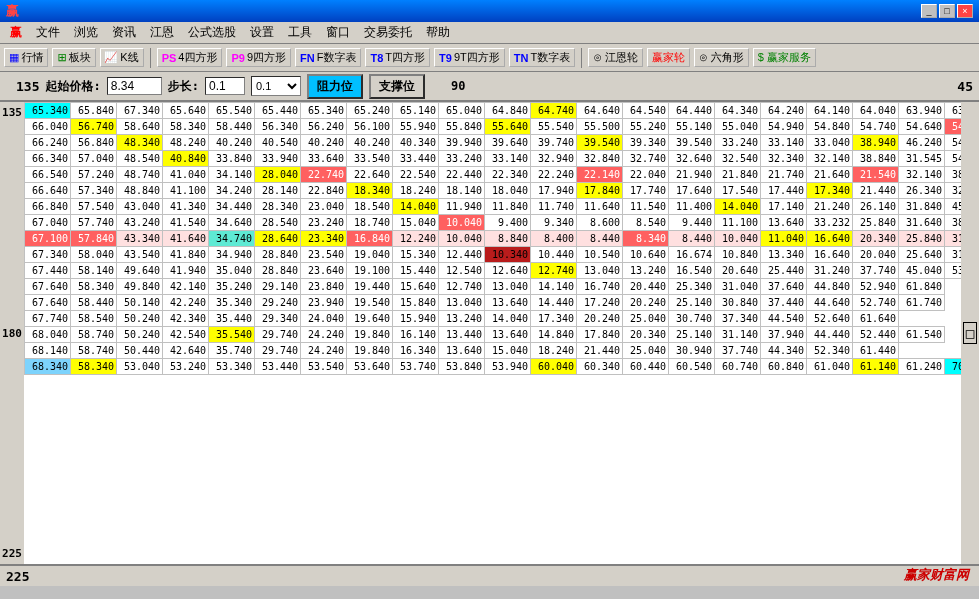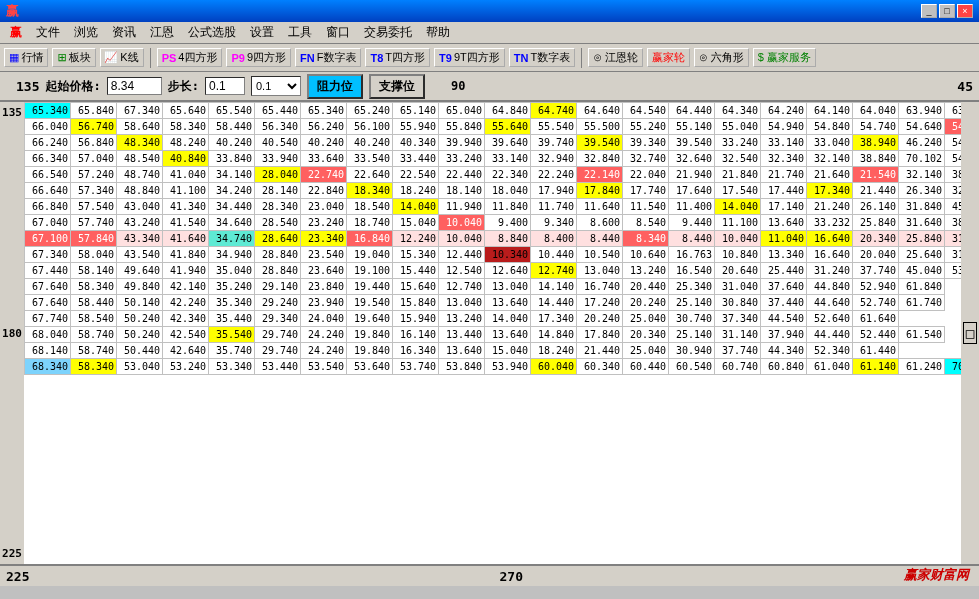--- a/index.html
+++ b/index.html
@@ -328,21 +328,21 @@
           <td>33.240</td>
           <td>33.140</td>
           <td>32.940</td>
           <td>32.840</td>
           <td>32.740</td>
           <td>32.640</td>
           <td>32.540</td>
           <td>32.340</td>
           <td>32.140</td>
           <td>38.840</td>
-          <td>70.102</td>
+          <td>31.545</td>
           <td>54.240</td>
 
         </tr>
 
         <tr>
           <td>66.540</td>
           <td>57.240</td>
           <td>48.740</td>
           <td>41.040</td>
           <td>34.140</td>
@@ -473,21 +473,21 @@
           <td>34.940</td>
           <td>28.840</td>
           <td>23.540</td>
           <td>19.040</td>
           <td>15.340</td>
           <td>12.440</td>
           <td style="background:#b91c1c;">10.340</td>
           <td>10.440</td>
           <td>10.540</td>
           <td>10.640</td>
-          <td>16.763</td>
+          <td>16.674</td>
           <td>10.840</td>
           <td>13.340</td>
           <td>16.640</td>
           <td>20.040</td>
           <td>25.640</td>
           <td>31.340</td>
 
         </tr>
 
         <tr>
@@ -655,17 +655,14 @@
     </table>
   </div>
 
   <div class="right-labels" style="width:18px; background:#d4d0c8; display:flex; flex-direction:column; justify-content:center; align-items:center;">
     <span style="font-size:14px; border:1px solid #000; padding:2px;">□</span>
   </div>
 </div>
 
 <div class="bottom-bar">
   <span class="bottom-num">225</span>
-  <span style="flex:1; display:flex; justify-content:center;">
-    <span class="bottom-num">270</span>
-  </span>
   <span class="watermark">赢家财富网</span>
 </div>
 
 </body></html>

